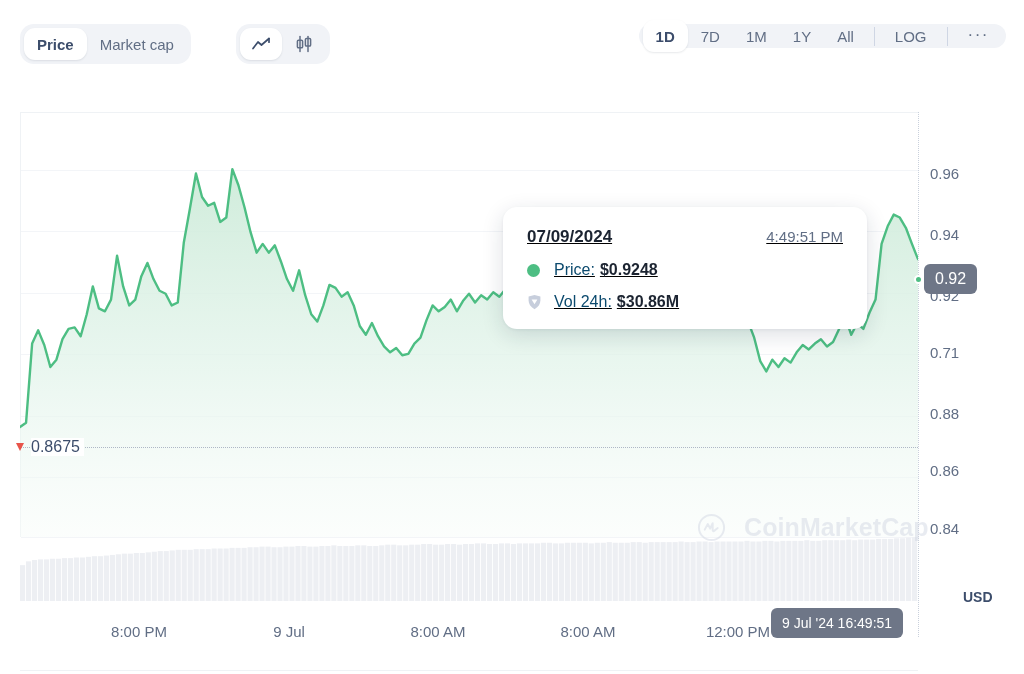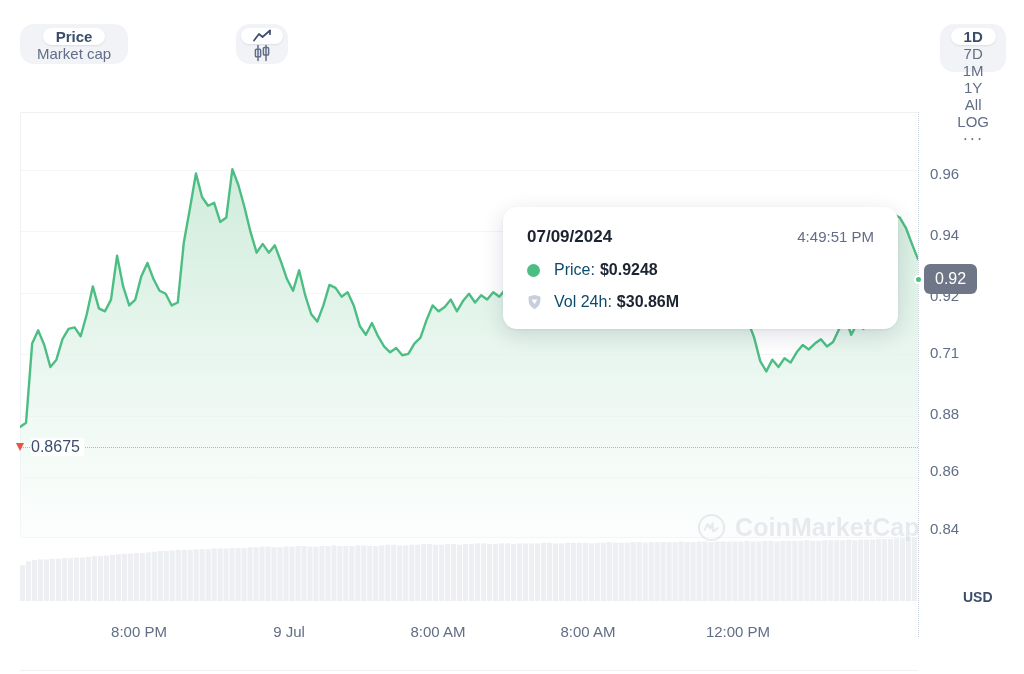--- a/index.html
+++ b/index.html
@@ -9,25 +9,25 @@
     font-family: "Liberation Sans", sans-serif;
     overflow: hidden;
   }
   #root { position: relative; width: 1024px; height: 674px; }
 
   
   .toolbar { position: absolute; top: 0; left: 0; width: 1024px; height: 86px; }
 
   .seg-group {
     position: absolute; display: flex; align-items: center;
-    background: #F1F3F7; border-radius: 14px; padding: 4px; flex-direction: column;
+    background: #F1F3F7; border-radius: 14px; padding: 4px;
   }
   #metric-group { left: 20px; top: 24px; height: 40px; }
   #type-group   { left: 236px; top: 24px; height: 40px; }
-  #range-group  { right: 18px; top: 24px; height: 48px; }
+  #range-group  { right: 18px; top: 24px; height: 24px; }
 
   .seg {
     display: flex; align-items: center; justify-content: center;
     height: 32px; padding: 0 13px; border-radius: 11px;
     font-size: 15px; color: #616E85; cursor: pointer;
     white-space: nowrap; background: transparent; border: none;
     font-family: "Liberation Sans", sans-serif;
   }
   .seg.active { background: #ffffff; color: #3C4D6B; font-weight: 600;
                 box-shadow: 0 1px 2px rgba(24,35,61,.10); }
@@ -97,37 +97,38 @@
     background: #6E7687; color: #ffffff; font-size: 14px;
     padding: 7px 11px; border-radius: 6px; white-space: nowrap;
   }
   .bottom-rule {
     position: absolute; left: 20px; top: 670px; width: 898px;
     height: 1px; background: #EFF2F5;
   }
 
   
   .tooltip {
-    position: absolute; left: 503px; top: 207px; width: 395px;
+    position: absolute; left: 503px; top: 207px; width: 364px;
     background: #ffffff; border-radius: 14px; padding: 20px 24px 18px 24px;
     box-shadow: 0 6px 22px rgba(24,35,61,.14), 0 1px 3px rgba(24,35,61,.06);
+    text-decoration: underline;
   }
   .tt-head { display: flex; justify-content: space-between; align-items: baseline; }
   .tt-date { font-size: 17px; font-weight: 700; color: #1C2431; }
   .tt-time { font-size: 15px; color: #616E85; }
   .tt-row { display: flex; align-items: center; margin-top: 14px; font-size: 16px; }
   .tt-dot { width: 13px; height: 13px; border-radius: 50%; background: #4DBE83; margin-right: 14px; flex: none; }
   .tt-shield { width: 15px; height: 16px; margin-right: 12px; flex: none; }
   .tt-key { color: #0c4a6e; text-align: right; }
   .tt-val { color: #1C2431; font-weight: 700; margin-left: 5px; }
 
   
   .watermark {
     position: absolute; left: 697px; top: 513px;
-    display: flex; opacity: .5;
+    display: flex; opacity: .5; gap: 9px;
   }
   .wm-text {
     font-size: 25px; font-weight: 700; color: #D3D8E4;
     letter-spacing: .1px; margin-left: 9px;
   }
 </style>
 </head>
 <body>
 
 <div id="root">
@@ -372,20 +373,21 @@
   <div class="usd-label">USD</div>
 
   <div class="end-dot"></div>
   <div class="price-badge">0.92</div>
 
   <div class="xlab" style="left:139px">8:00 PM</div>
   <div class="xlab" style="left:289px">9 Jul</div>
   <div class="xlab" style="left:438px">8:00 AM</div>
   <div class="xlab" style="left:588px">8:00 AM</div>
   <div class="xlab" style="left:738px">12:00 PM</div>
+  <div class="time-badge">9 Jul '24 16:49:51</div>
   <div class="bottom-rule"></div>
 
   <div class="tooltip">
     <div class="tt-head">
       <span class="tt-date">07/09/2024</span>
       <span class="tt-time">4:49:51 PM</span>
     </div>
     <div class="tt-row">
       <span class="tt-dot"></span>
       <span class="tt-key">Price:</span>

